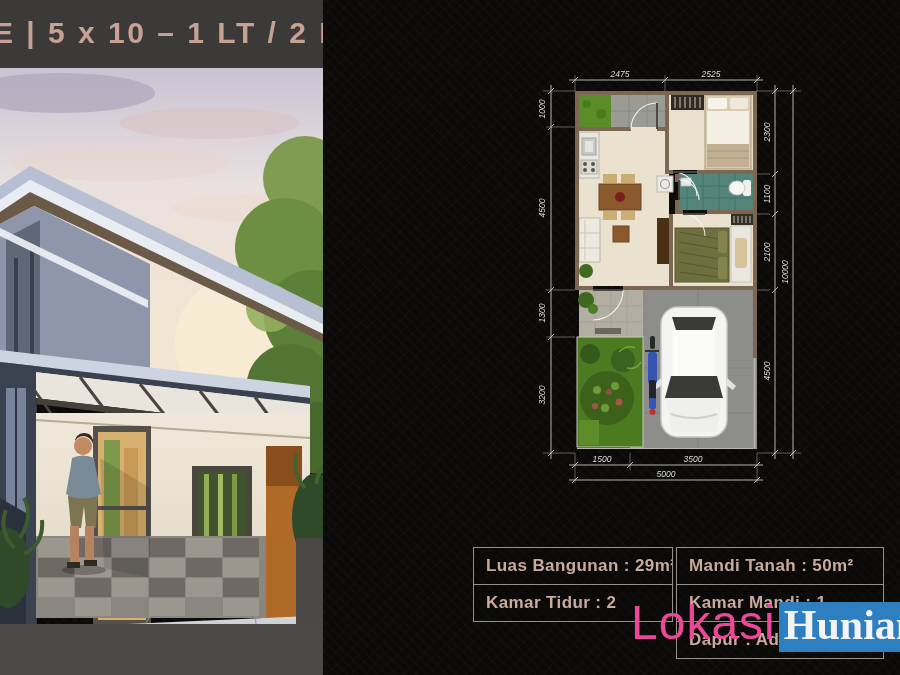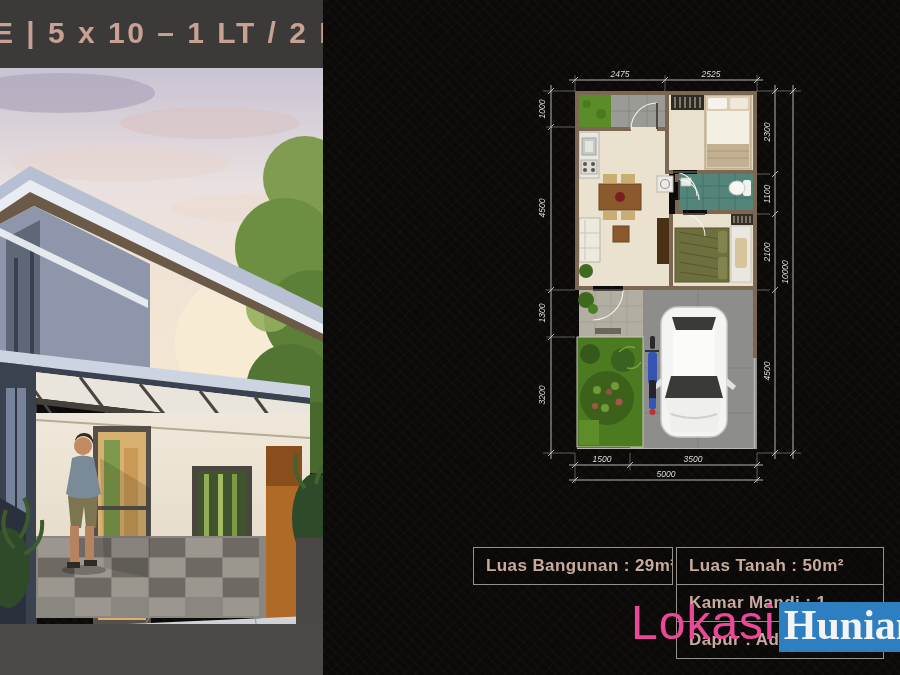--- a/index.html
+++ b/index.html
@@ -493,23 +493,24 @@
     <text class="dim" transform="translate(253,204) rotate(-90)" text-anchor="middle">10000</text>
     <text class="dim" x="67" y="394" text-anchor="middle">1500</text>
     <text class="dim" x="158" y="394" text-anchor="middle">3500</text>
     <text class="dim" x="131" y="409" text-anchor="middle">5000</text>
   </g>
 </svg>
 </div>
 
 <div class="spec-table left">
   <div class="spec-row">Luas Bangunan : 29m²</div>
+  <div class="spec-row">Kamar Tidur : 2</div>
 </div>
 <div class="spec-table right">
-  <div class="spec-row">Luas Tanah : 50m²</div>
+  <div class="spec-row">Mandi Tanah : 50m²</div>
   <div class="spec-row">Kamar Mandi : 1</div>
   <div class="spec-row">Dapur : Ada</div>
 </div>
 
 <div class="watermark">
   <span class="wm-lokasi">Lokasi</span>
   <span class="wm-hunian">Hunian</span>
 </div>
 
 </body></html>

